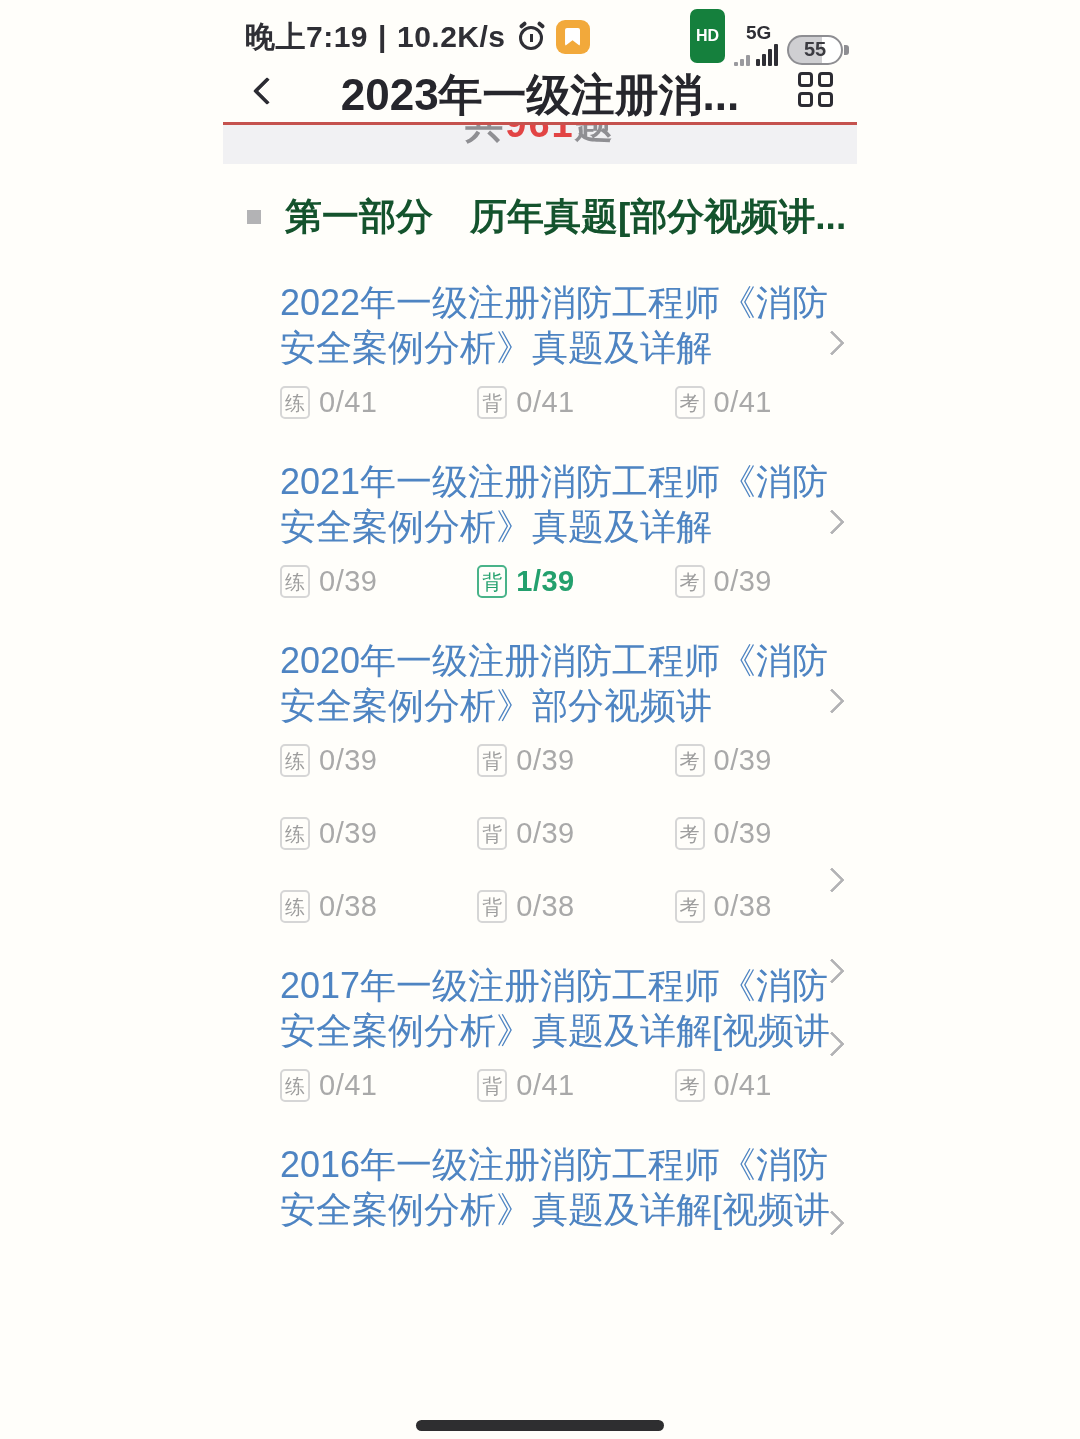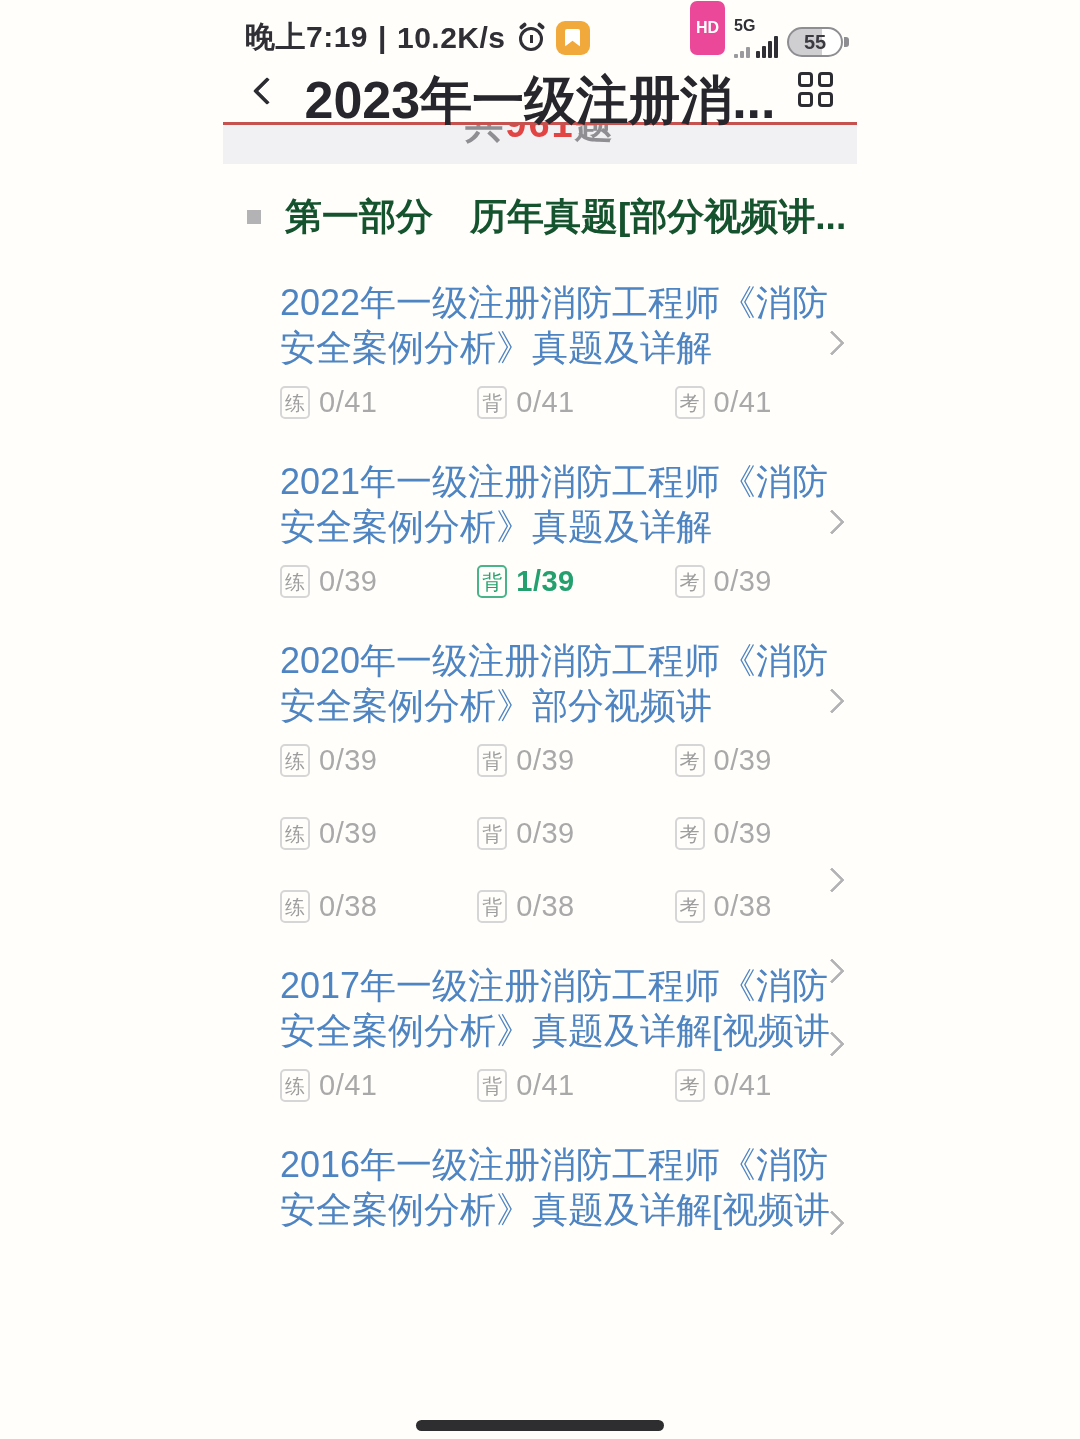--- a/index.html
+++ b/index.html
@@ -13,21 +13,21 @@
     overflow: hidden;
   }
   .column {
     position: relative;
     width: 634px;
     margin: 0 auto;
   }
 
   
   .statusbar {
-    display: flex; justify-content: space-between; align-items: flex-end;
+    display: flex; justify-content: space-between; align-items: center;
     padding: 16px 10px 0 22px;
     height: 58px;
     color: #2f2f35;
     gap: 12px;
   }
   .sb-left { display: flex; align-items: center; gap: 10px; font-size: 30px; font-weight: 700; }
   .sb-text { letter-spacing: 0.5px; white-space: nowrap; }
   .clock-icon { position: relative; width: 28px; height: 28px; margin-left: 2px; }
   .clock-icon .face {
     position: absolute; left: 1px; top: 3px; width: 24px; height: 24px;
@@ -45,25 +45,25 @@
     width: 34px; height: 34px; border-radius: 9px; background: #f2a93b;
     display: flex; align-items: center; justify-content: center;
   }
   .app-badge .bookmark {
     width: 15px; height: 18px; background: #ffffff;
     clip-path: polygon(0 0, 100% 0, 100% 100%, 50% 68%, 0 100%);
     border-radius: 2px;
   }
   .sb-right { display: flex; align-items: flex-end; gap: 9px; padding-right: 4px; }
   .hd-badge {
-    background: #ec4899; color: #fff; font-size: 16px; font-weight: 700;
+    background: #15803d; color: #fff; font-size: 16px; font-weight: 700;
     border-radius: 7px; padding: 19px 6px; line-height: 1; margin-bottom: 3px;
   }
   .net-cluster { display: flex; flex-direction: column; align-items: flex-start; line-height: 1; }
-  .net-type { font-size: 16px; font-weight: 700; color: #2f2f35; }
+  .net-type { font-size: 19px; font-weight: 700; color: #2f2f35; margin-left: 12px; }
   .bars-row { display: flex; align-items: flex-end; gap: 6px; margin-top: 2px; }
   .sig { display: flex; align-items: flex-end; gap: 2px; }
   .sig i { display: block; width: 4px; background: #2f2f35; border-radius: 1px; }
   .sig.small i { background: #9a9a9e; }
   .sig.small i.dot { height: 4px; }
   .battery {
     position: relative; width: 56px; height: 30px; margin-bottom: 1px;
     border: 2.5px solid #8e8e92; border-radius: 15px;
     background: linear-gradient(to right, #cfcfd2 0 64%, #ffffff 64% 100%);
     display: flex; align-items: center; justify-content: center;
@@ -77,21 +77,21 @@
   
   .header { position: relative; height: 64px; }
   .back-btn { position: absolute; left: 26px; top: 16px; width: 36px; height: 36px; cursor: pointer; }
   .back-chevron {
     position: absolute; left: 8px; top: 7px; width: 20px; height: 20px;
     border-left: 4px solid #2c2c33; border-bottom: 4px solid #2c2c33;
     transform: rotate(45deg); border-radius: 2px;
   }
   .header-title {
     position: absolute; left: 50%; top: 8px; transform: translateX(-50%);
-    font-size: 52px; font-weight: 700; color: #26262c; white-space: nowrap;
+    font-size: 44px; font-weight: 700; color: #26262c; white-space: nowrap;
   }
   .grid-btn { position: absolute; right: 24px; top: 14px; cursor: pointer; }
   .grid-icon { display: grid; grid-template-columns: 15px 15px; grid-template-rows: 15px 15px; gap: 5px; }
   .grid-icon i { border: 3px solid #2c2c33; border-radius: 4px; }
 
   
   .count-band {
     border-top: 3px solid #c5524e;
     background: #f1f1f3;
     height: 42px;

